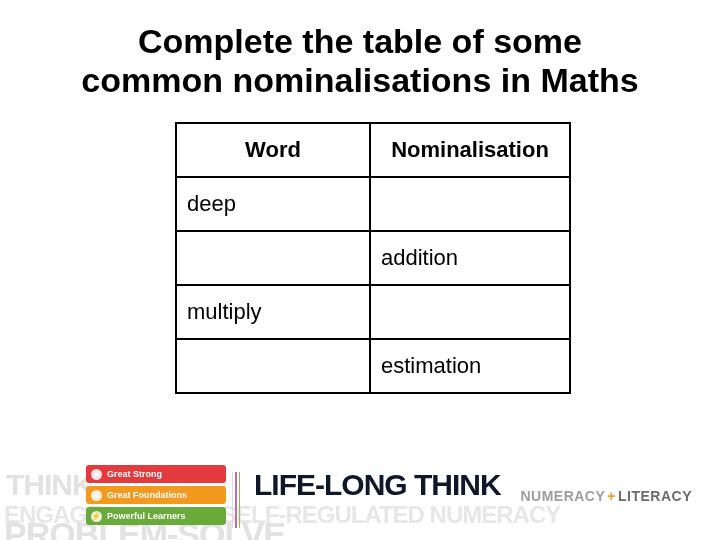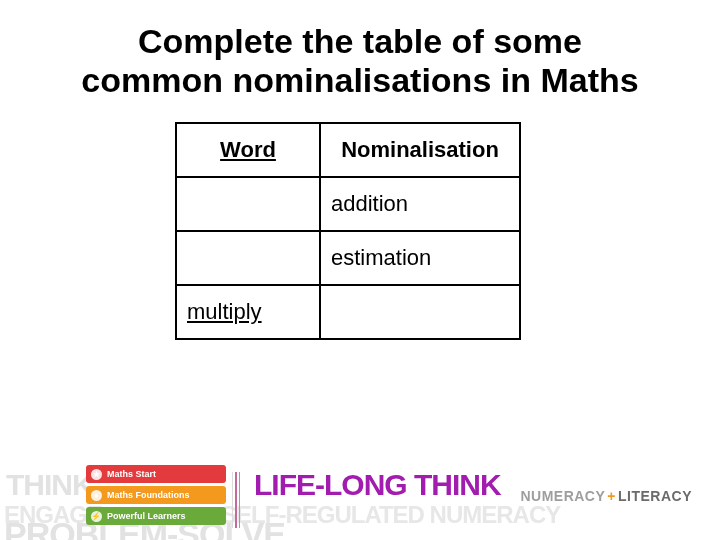--- a/index.html
+++ b/index.html
@@ -32,40 +32,40 @@
     padding: 8px 10px;
     font-size: 22px;
     text-align: left;
     height: 54px;
     vertical-align: middle;
   }
   .tbl th {
     font-weight: 700;
     text-align: center;
   }
-  .col-word { width: 144px; text-decoration: underline; }
+  .col-word { width: 194px; }
   .col-nom { width: 200px; margin-top: 35px; }
 
   
   .footer {
     position: absolute;
     left: 0; right: 0; bottom: 0;
     height: 78px;
   }
   .footer-bg-words {
     position: absolute;
     left: 0; bottom: 0; height: 78px; width: 720px;
     overflow: hidden;
     font-weight: 800;
     color: #e5e5e5;
     letter-spacing: -1px;
     line-height: 0.9;
   }
   .footer-bg-words .line1 { position:absolute; left:6px; bottom:42px; font-size:30px; color:#e2e2e2; white-space:nowrap;}
-  .footer-bg-words .line1 b { color:#a21caf; }
+  .footer-bg-words .line1 b { color:#0f172a; }
   .footer-bg-words .line2 { position:absolute; left:4px; bottom:14px; font-size:24px; color:#e7e7e7; white-space:nowrap;}
   .footer-bg-words .line3 { position:absolute; left:4px; bottom:-10px; font-size:34px; color:#e2e2e2; white-space:nowrap;}
 
   .pill-stack {
     position: absolute;
     left: 86px;
     bottom: 12px;
     width: 140px;
   }
   .pill {
@@ -123,30 +123,34 @@
 
   <table class="tbl">
     <thead>
       <tr>
         <th class="col-word">Word</th>
         <th class="col-nom">Nominalisation</th>
       </tr>
     </thead>
     <tbody>
       <tr>
+        <td class="col-word">deep</td>
+        <td class="col-nom"></td>
+      </tr>
+      <tr>
         <td class="col-word"></td>
         <td class="col-nom">addition</td>
       </tr>
       <tr>
+        <td class="col-word">multiply</td>
+        <td class="col-nom"></td>
+      </tr>
+      <tr>
         <td class="col-word"></td>
         <td class="col-nom">estimation</td>
-      </tr>
-      <tr>
-        <td class="col-word">multiply</td>
-        <td class="col-nom"></td>
       </tr>
     </tbody>
   </table>
 
   <div class="footer">
     <div class="footer-bg-words">
       <div class="line1">
         <span>THINK</span>
         &nbsp;&nbsp;&nbsp;&nbsp;&nbsp;&nbsp;&nbsp;&nbsp;&nbsp;&nbsp;&nbsp;&nbsp;&nbsp;&nbsp;&nbsp;&nbsp;&nbsp;&nbsp;&nbsp;&nbsp;
         <b>LIFE-LONG THINK</b>
@@ -158,25 +162,25 @@
         <span>NUMERACY</span>
       </div>
       <div class="line3">
         <span>PROBLEM-SOLVE</span>
       </div>
     </div>
 
     <div class="pill-stack">
       <div class="pill pill-red">
         <span class="dot">★</span>
-        <span>Maths Start</span>
+        <span>Great Strong</span>
       </div>
       <div class="pill pill-orange">
         <span class="dot">●</span>
-        <span>Maths Foundations</span>
+        <span>Great Foundations</span>
       </div>
       <div class="pill pill-green">
         <span class="dot">⚡</span>
         <span>Powerful Learners</span>
       </div>
     </div>
 
     <div class="vbars">
       <div class="vb1"></div>
         <div class="vb2"></div>

